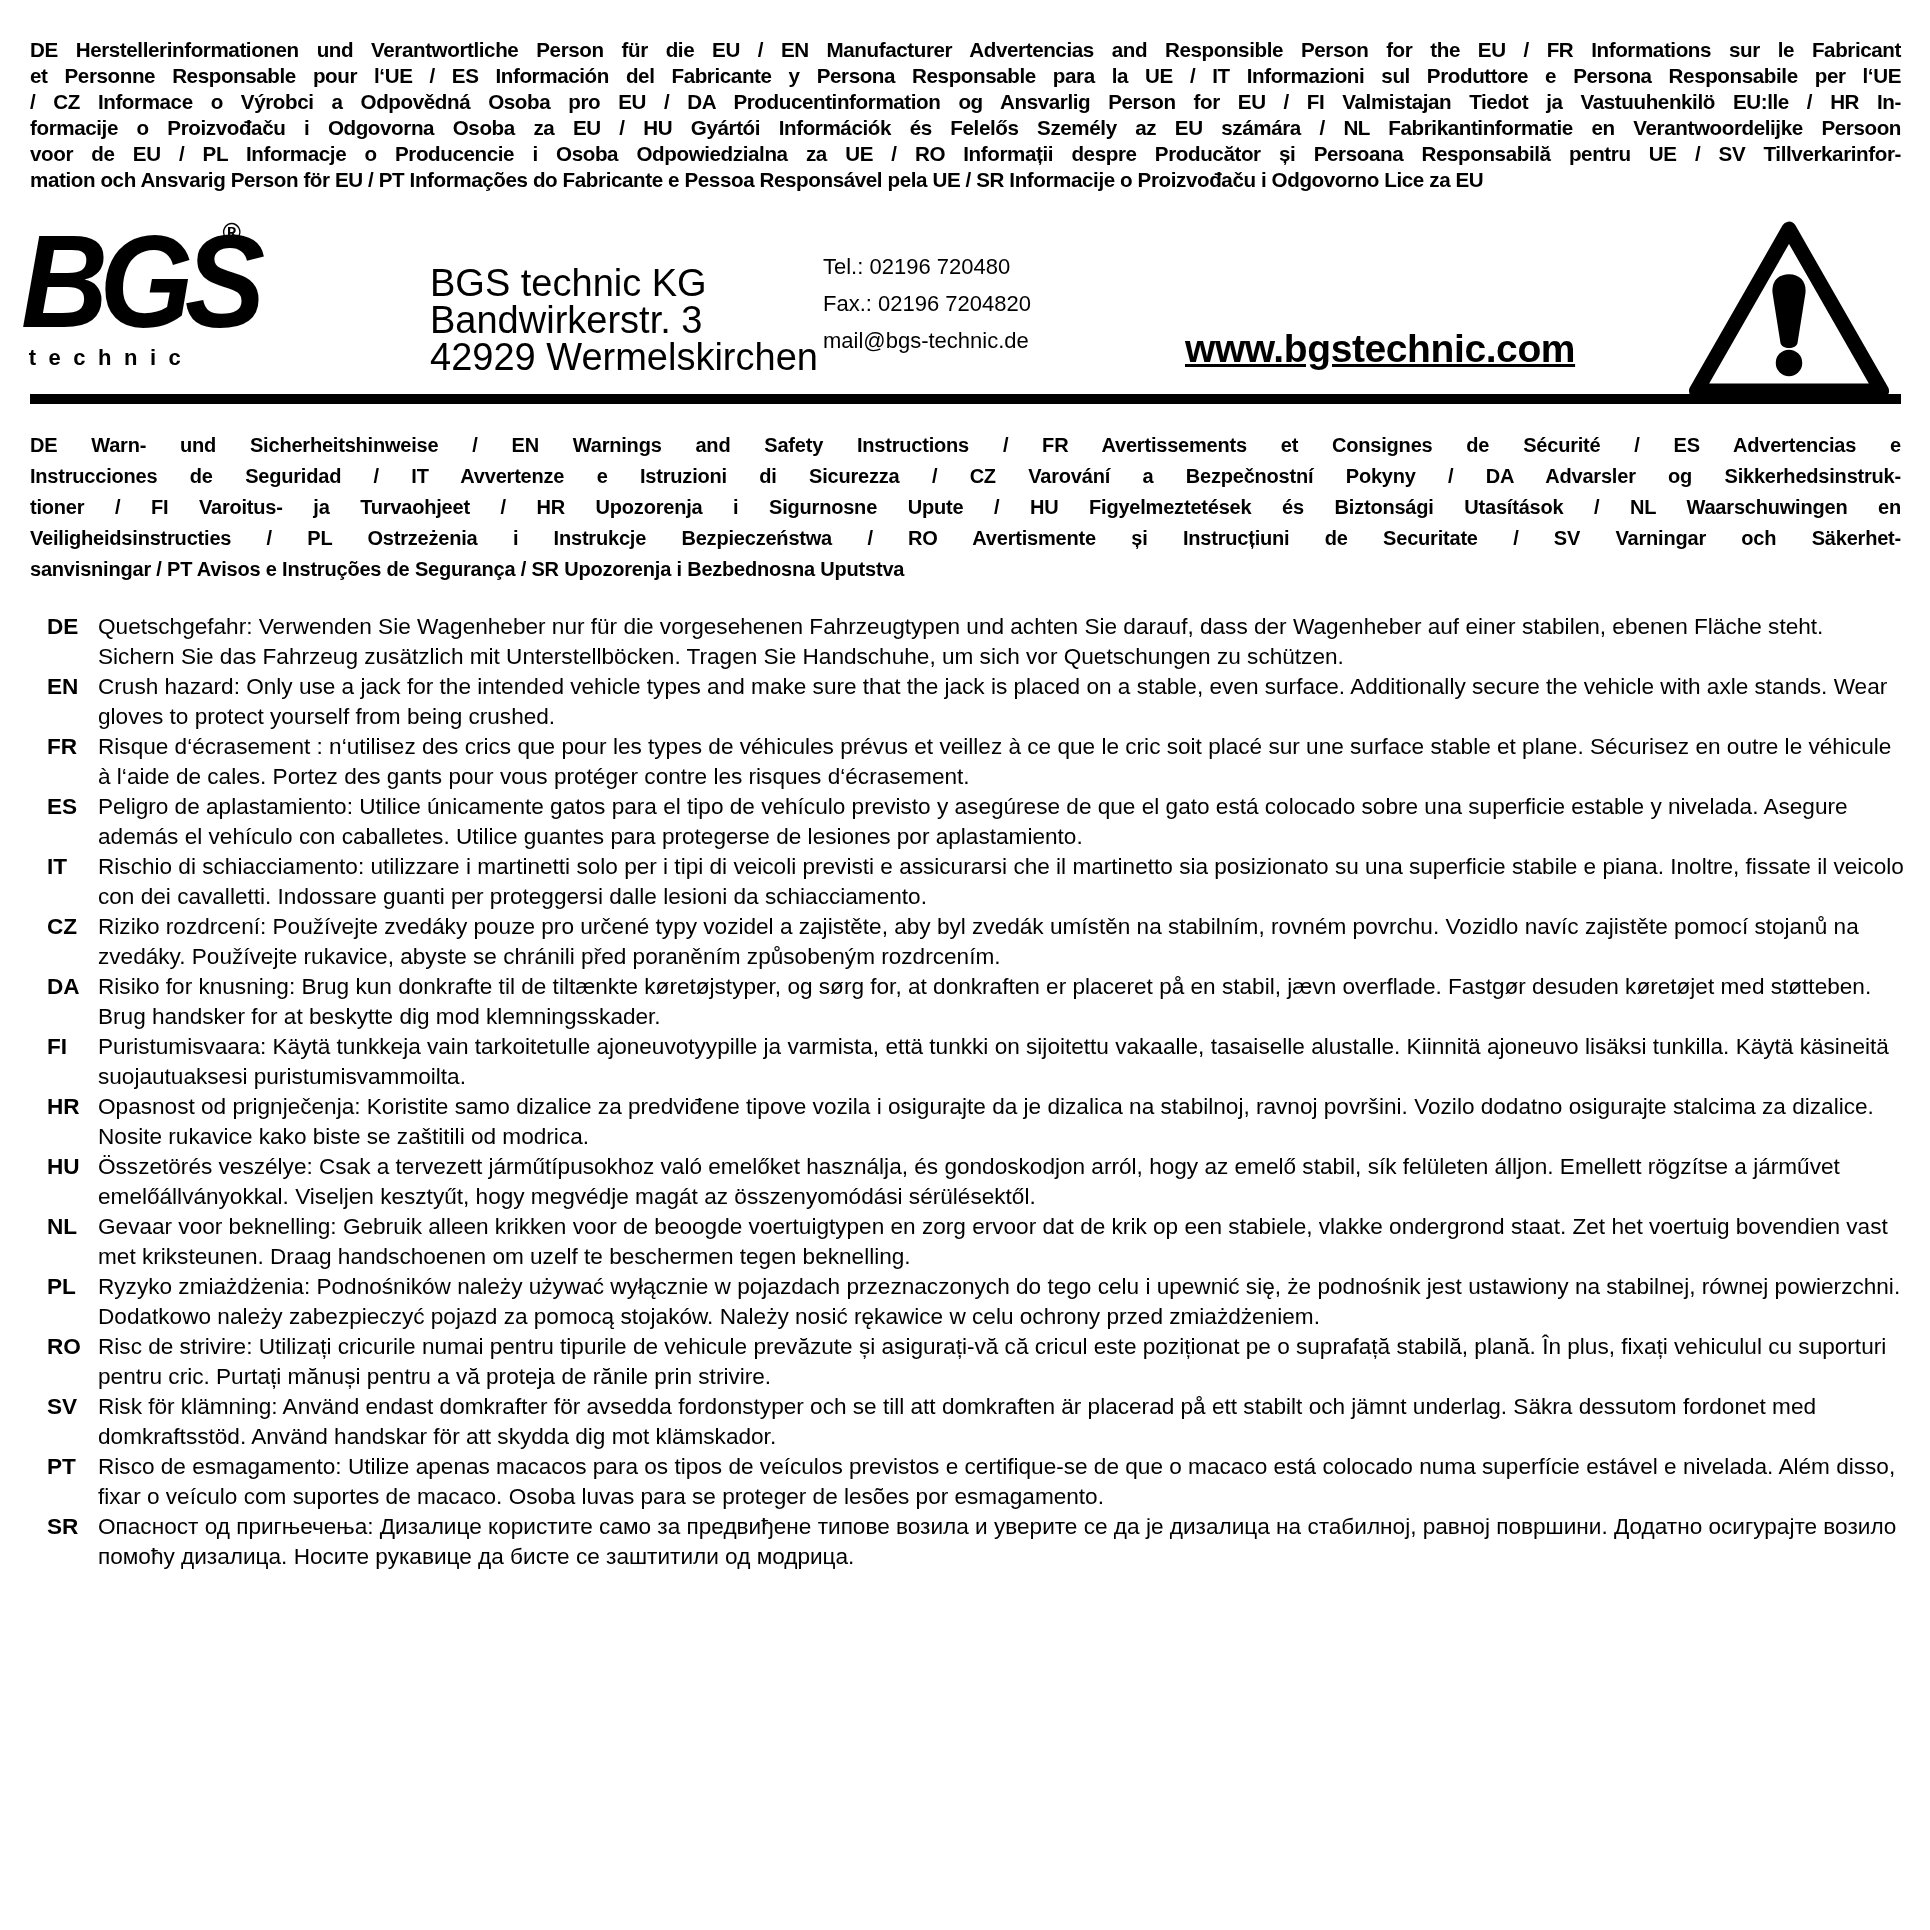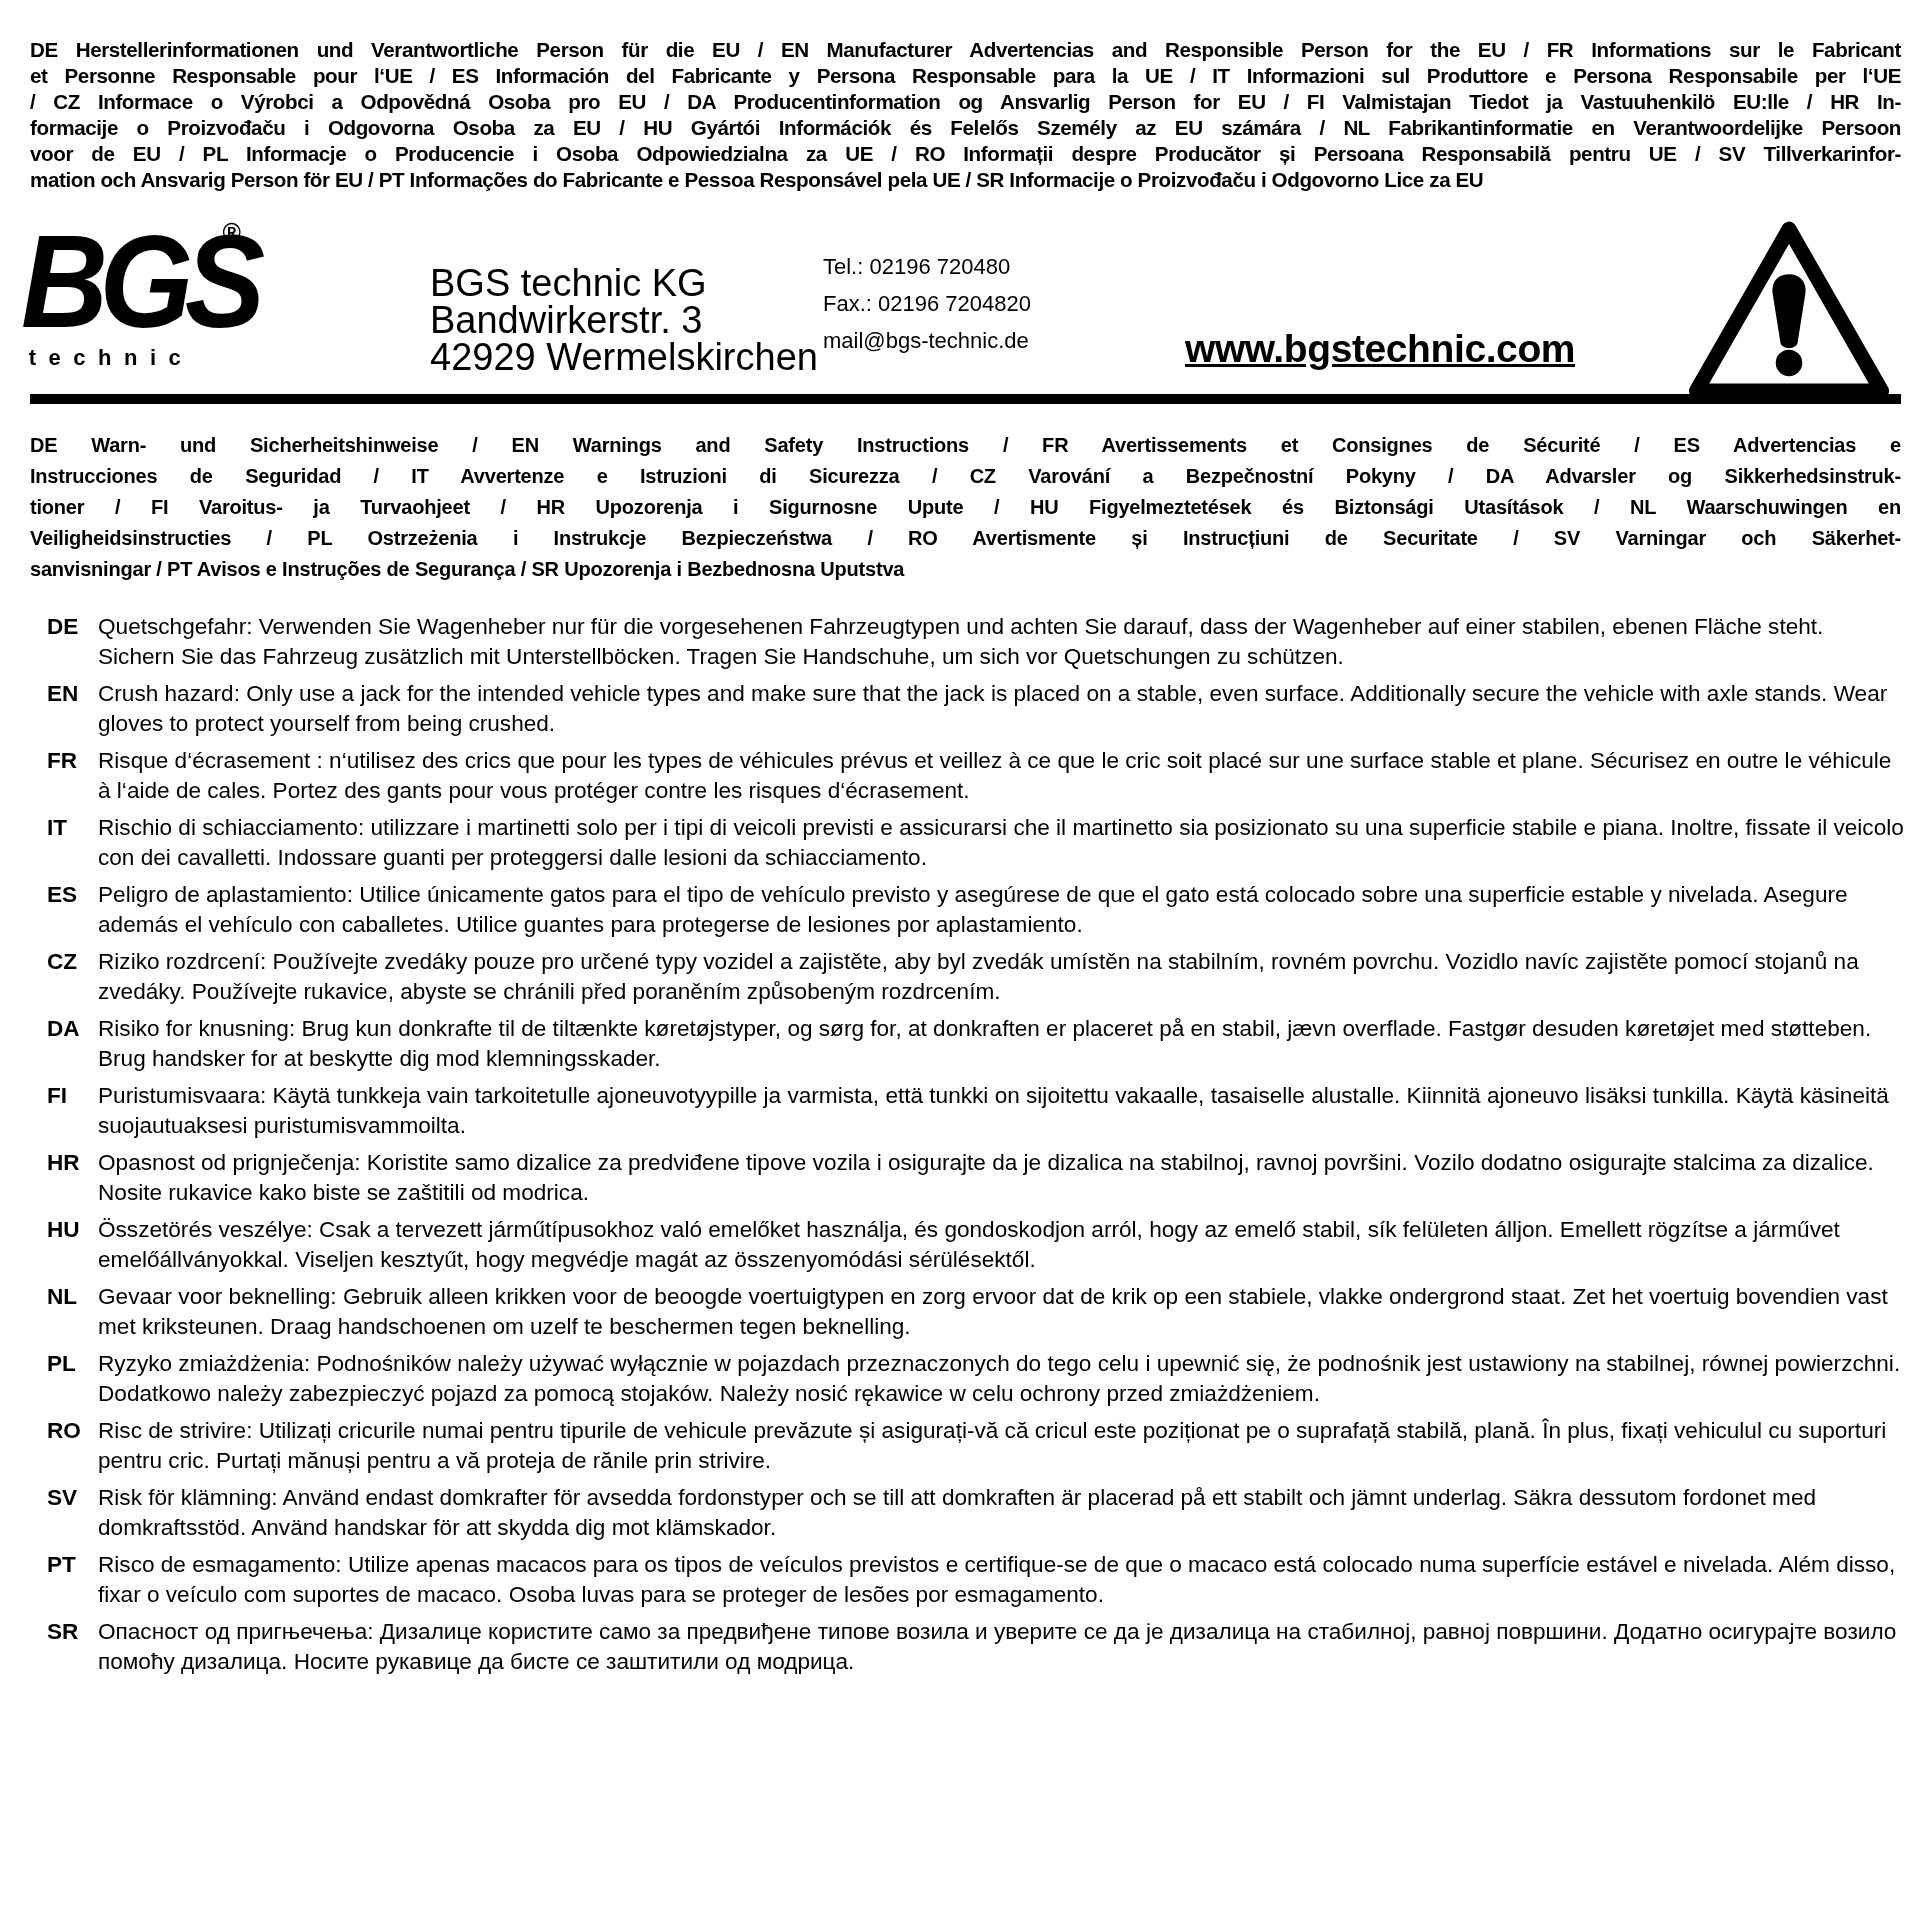--- a/index.html
+++ b/index.html
@@ -37,21 +37,21 @@
   .contact { position:absolute; left:823px; top:248px; font-size:22px; line-height:37px; }
   .website { position:absolute; left:1185px; top:327px; font-size:39px; font-weight:bold; letter-spacing:-0.4px;text-decoration:underline; }
   
   .triangle { position:absolute; left:1687px; top:219px; width:204px; height:182px; }
   .triangle svg { width:100%; height:100%; display:block; }
   
   #divider { position:absolute; left:30px; top:394px; width:1871px; height:10px; background:#000; }
   
   #warnings-list {
     position:absolute; left:47px; top:612px; width:1859px;
-    display:flex; flex-direction:column; gap:7px;
+    display:flex; flex-direction:column; 
   }
   .witem { display:flex; font-size:22.6px; line-height:30px; }
   .wcode { flex:0 0 51px; width:51px; font-weight:bold; }
   .wtext { flex:1; }
 </style>
 </head>
 <body>
 
 <div id="header1">
     <div class="jline">DE Herstellerinformationen und Verantwortliche Person für die EU / EN Manufacturer Advertencias and Responsible Person for the EU / FR Informations sur le Fabricant</div>
@@ -107,26 +107,26 @@
     </div>
     <div class="witem">
       <div class="wcode">EN</div>
       <div class="wtext">Crush hazard: Only use a jack for the intended vehicle types and make sure that the jack is placed on a stable, even surface. Additionally secure the vehicle with axle stands. Wear gloves to protect yourself from being crushed.</div>
     </div>
     <div class="witem">
       <div class="wcode">FR</div>
       <div class="wtext">Risque d‘écrasement : n‘utilisez des crics que pour les types de véhicules prévus et veillez à ce que le cric soit placé sur une surface stable et plane. Sécurisez en outre le véhicule à l‘aide de cales. Portez des gants pour vous protéger contre les risques d‘écrasement.</div>
     </div>
     <div class="witem">
+      <div class="wcode">ES</div>
+      <div class="wtext">Peligro de aplastamiento: Utilice únicamente gatos para el tipo de vehículo previsto y asegúrese de que el gato está colocado sobre una superficie estable y nivelada. Asegure además el vehículo con caballetes. Utilice guantes para protegerse de lesiones por aplastamiento.</div>
+    </div>
+    <div class="witem">
       <div class="wcode">IT</div>
       <div class="wtext">Rischio di schiacciamento: utilizzare i martinetti solo per i tipi di veicoli previsti e assicurarsi che il martinetto sia posizionato su una superficie stabile e piana. Inoltre, fissate il veicolo con dei cavalletti. Indossare guanti per proteggersi dalle lesioni da schiacciamento.</div>
-    </div>
-    <div class="witem">
-      <div class="wcode">ES</div>
-      <div class="wtext">Peligro de aplastamiento: Utilice únicamente gatos para el tipo de vehículo previsto y asegúrese de que el gato está colocado sobre una superficie estable y nivelada. Asegure además el vehículo con caballetes. Utilice guantes para protegerse de lesiones por aplastamiento.</div>
     </div>
     <div class="witem">
       <div class="wcode">CZ</div>
       <div class="wtext">Riziko rozdrcení: Používejte zvedáky pouze pro určené typy vozidel a zajistěte, aby byl zvedák umístěn na stabilním, rovném povrchu. Vozidlo navíc zajistěte pomocí stojanů na zvedáky. Používejte rukavice, abyste se chránili před poraněním způsobeným rozdrcením.</div>
     </div>
     <div class="witem">
       <div class="wcode">DA</div>
       <div class="wtext">Risiko for knusning: Brug kun donkrafte til de tiltænkte køretøjstyper, og sørg for, at donkraften er placeret på en stabil, jævn overflade. Fastgør desuden køretøjet med støtteben. Brug handsker for at beskytte dig mod klemningsskader.</div>
     </div>
     <div class="witem">

